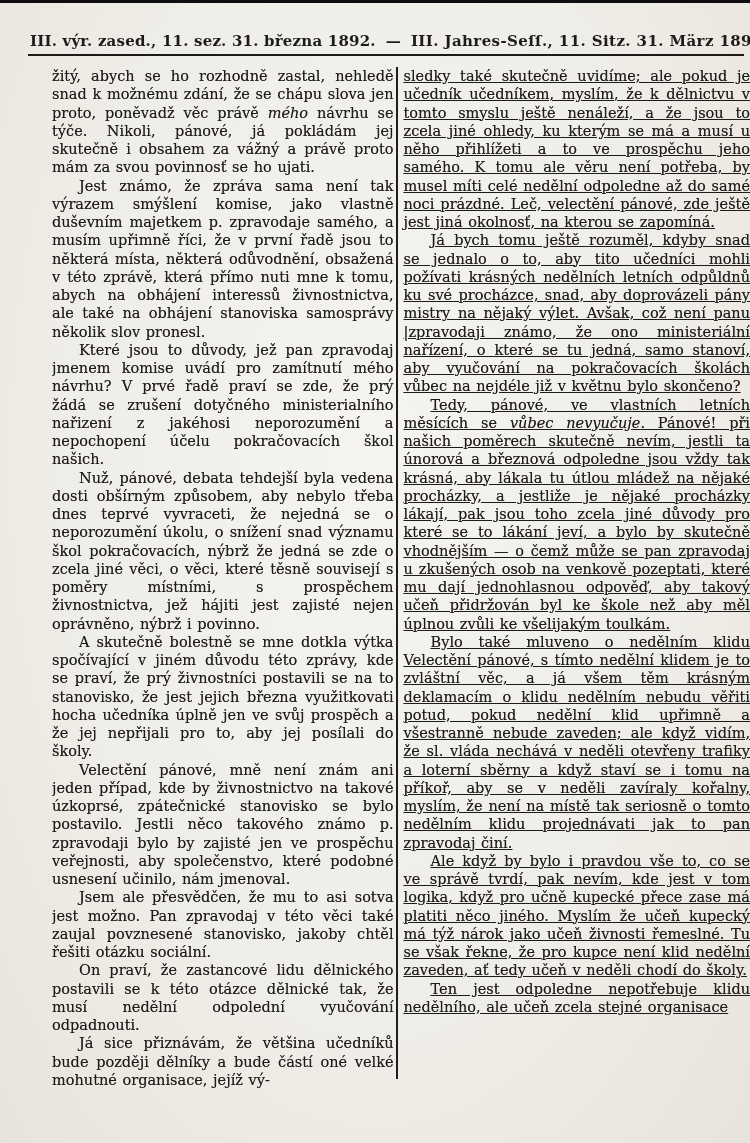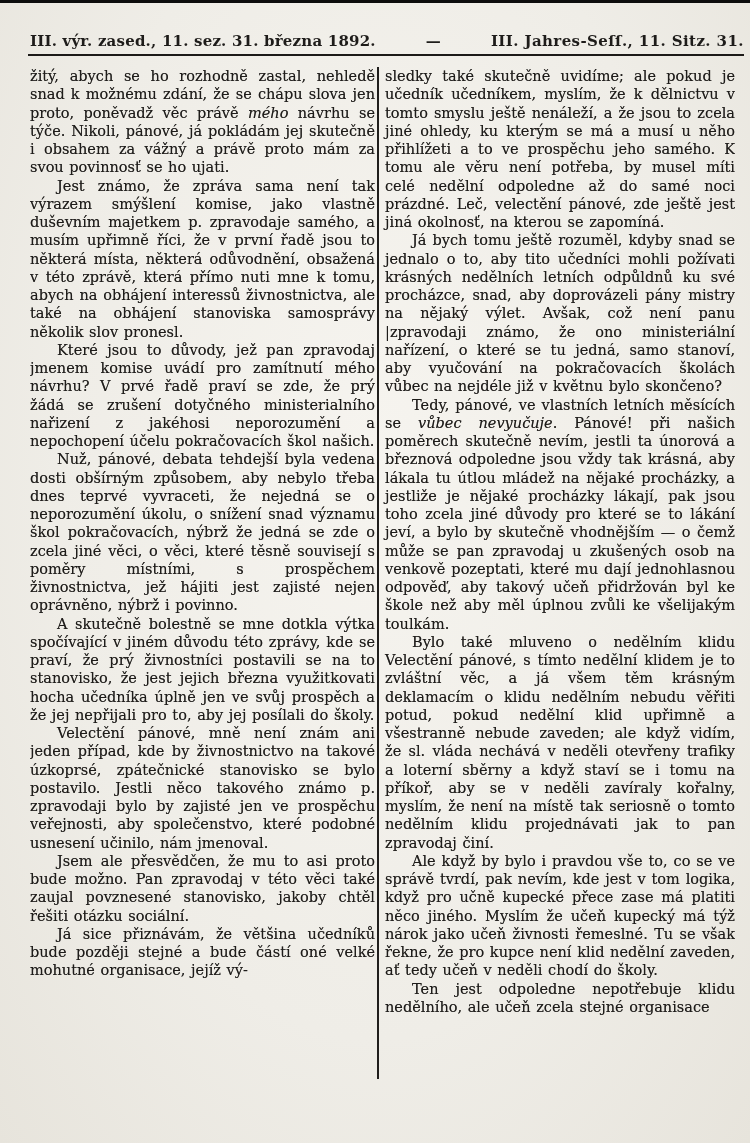--- a/index.html
+++ b/index.html
@@ -27,21 +27,20 @@
     background: #0d0d0d;
   }
   header.page-header {
     display: flex;
     align-items: center;
     margin: 32px 14px 0 30px;
     font-size: 15px;
     font-weight: bold;
     letter-spacing: 0.2px;
     white-space: nowrap;
-    gap: 40px;
   }
   .hdr-czech { }
   .hdr-sep { margin: 0 10px; }
   .hdr-german { letter-spacing: 0.4px; }
   .hdr-spacer { flex: 1; }
   .header-rule {
     margin: 4px 6px 0 28px;
     height: 2px;
     background: #1c1a18;
   }
@@ -52,22 +51,22 @@
     overflow: hidden;
   }
   .col {
     text-align: justify;
     font-size: 14.5px;
     line-height: 18.25px;
     word-spacing: 1px;
     text-shadow: 0 0 0.4px rgba(20,18,16,0.55);
     overflow: hidden;
   }
-  .col-left  { width: 345px; }
-  .col-right { width: 350px; padding-left: 6px; }
+  .col-left  { width: 345px; margin-left: 22px; }
+  .col-right { width: 350px; padding-left: 6px; text-decoration: underline; }
   .divider {
     width: 2px;
     height: 1012px;
     background: #201e1c;
     margin-left: 2px;
     flex: none;
   }
   .para { margin: 0; }
   .para.indent { text-indent: 27px; }
   .it { font-style: italic; }
@@ -89,22 +88,23 @@
   <div class="header-rule"></div>
 
   <main class="columns">
     <section class="col col-left">
         <p class="para"><span>žitý, abych se ho rozhodně zastal, nehledě snad k možnému zdání, že se chápu slova jen proto, poněvadž věc právě </span><span class="it">mého</span><span> návrhu se týče. Nikoli, pánové, já pokládám jej skutečně i obsahem za vážný a právě proto mám za svou povinnosť se ho ujati.</span></p>
         <p class="para indent"><span>Jest známo, že zpráva sama není tak výrazem smýšlení komise, jako vlastně duševním majetkem p. zpravodaje samého, a musím upřimně říci, že v první řadě jsou to některá místa, některá odůvodnění, obsažená v této zprávě, která přímo nuti mne k tomu, abych na obhájení interessů živnostnictva, ale také na obhájení stanoviska samosprávy několik slov pronesl.</span></p>
         <p class="para indent"><span>Které jsou to důvody, jež pan zpravodaj jmenem komise uvádí pro zamítnutí mého návrhu? V prvé řadě praví se zde, že prý žádá se zrušení dotyčného ministerialního nařizení z jakéhosi neporozumění a nepochopení účelu pokračovacích škol našich.</span></p>
         <p class="para indent"><span>Nuž, pánové, debata tehdejší byla vedena dosti obšírným způsobem, aby nebylo třeba dnes teprvé vyvraceti, že nejedná se o neporozumění úkolu, o snížení snad významu škol pokračovacích, nýbrž že jedná se zde o zcela jiné věci, o věci, které těsně souvisejí s poměry místními, s prospěchem živnostnictva, jež hájiti jest zajisté nejen oprávněno, nýbrž i povinno.</span></p>
         <p class="para indent"><span>A skutečně bolestně se mne dotkla výtka spočívající v jiném důvodu této zprávy, kde se praví, že prý živnostníci postavili se na to stanovisko, že jest jejich března využitkovati hocha učedníka úplně jen ve svůj prospěch a že jej nepřijali pro to, aby jej posílali do školy.</span></p>
         <p class="para indent"><span>Velectění pánové, mně není znám ani jeden případ, kde by živnostnictvo na takové úzkoprsé, zpátečnické stanovisko se bylo postavilo. Jestli něco takového známo p. zpravodaji bylo by zajisté jen ve prospěchu veřejnosti, aby společenstvo, které podobné usnesení učinilo, nám jmenoval.</span></p>
-        <p class="para indent"><span>Jsem ale přesvědčen, že mu to asi proto bude možno. Pan zpravodaj v této věci také zaujal povznesené stanovisko, jakoby chtěl řešiti otázku sociální.</span></p>
-        <p class="para indent"><span>Já sice přiznávám, že většina učedníků bude později stejné a bude částí oné velké mohutné organisace, jejíž vý-</span></p>
+        <p class="para indent"><span>Jsem ale přesvědčen, že mu to asi sotva jest možno. Pan zpravodaj v této věci také zaujal povznesené stanovisko, jakoby chtěl řešiti otázku sociální.</span></p>
+        <p class="para indent"><span>On praví, že zastancové lidu dělnického postavili se k této otázce dělnické tak, že musí nedělní odpolední vyučování odpadnouti.</span></p>
+        <p class="para indent"><span>Já sice přiznávám, že většina učedníků bude později dělníky a bude částí oné velké mohutné organisace, jejíž vý-</span></p>
       </section>
     <div class="divider"></div>
     <section class="col col-right">
         <p class="para"><span>sledky také skutečně uvidíme; ale pokud je učedník učedníkem, myslím, že k dělnictvu v tomto smyslu ještě nenáleží, a že jsou to zcela jiné ohledy, ku kterým se má a musí u něho přihlížeti a to ve prospěchu jeho samého. K tomu ale věru není potřeba, by musel míti celé nedělní odpoledne až do samé noci prázdné. Leč, velectění pánové, zde ještě jest jiná okolnosť, na kterou se zapomíná.</span></p>
         <p class="para indent"><span>Já bych tomu ještě rozuměl, kdyby snad se jednalo o to, aby tito učedníci mohli požívati krásných nedělních letních odpůldnů ku své procházce, snad, aby doprovázeli pány mistry na nějaký výlet. Avšak, což není panu |zpravodaji známo, že ono ministeriální nařízení, o které se tu jedná, samo stanoví, aby vyučování na pokračovacích školách vůbec na nejdéle již v květnu bylo skončeno?</span></p>
         <p class="para indent"><span>Tedy, pánové, ve vlastních letních měsících se </span><span class="it">vůbec nevyučuje</span><span>. Pánové! při našich poměrech skutečně nevím, jestli ta únorová a březnová odpoledne jsou vždy tak krásná, aby lákala tu útlou mládež na nějaké procházky, a jestliže je nějaké procházky lákají, pak jsou toho zcela jiné důvody pro které se to lákání jeví, a bylo by skutečně vhodnějším — o čemž může se pan zpravodaj u zkušených osob na venkově pozeptati, které mu dají jednohlasnou odpověď, aby takový učeň přidržován byl ke škole než aby měl úplnou zvůli ke všelijakým toulkám.</span></p>
         <p class="para indent"><span>Bylo také mluveno o nedělním klidu Velectění pánové, s tímto nedělní klidem je to zvláštní věc, a já všem těm krásným deklamacím o klidu nedělním nebudu věřiti potud, pokud nedělní klid upřimně a všestranně nebude zaveden; ale když vidím, že sl. vláda nechává v neděli otevřeny trafiky a loterní sběrny a když staví se i tomu na příkoř, aby se v neděli zavíraly kořalny, myslím, že není na místě tak seriosně o tomto nedělním klidu projednávati jak to pan zpravodaj činí.</span></p>
         <p class="para indent"><span>Ale když by bylo i pravdou vše to, co se ve správě tvrdí, pak nevím, kde jest v tom logika, když pro učně kupecké přece zase má platiti něco jiného. Myslím že učeň kupecký má týž nárok jako učeň živnosti řemeslné. Tu se však řekne, že pro kupce není klid nedělní zaveden, ať tedy učeň v neděli chodí do školy.</span></p>
         <p class="para indent"><span>Ten jest odpoledne nepotřebuje klidu nedělního, ale učeň zcela stejné organisace</span></p>
       </section>

